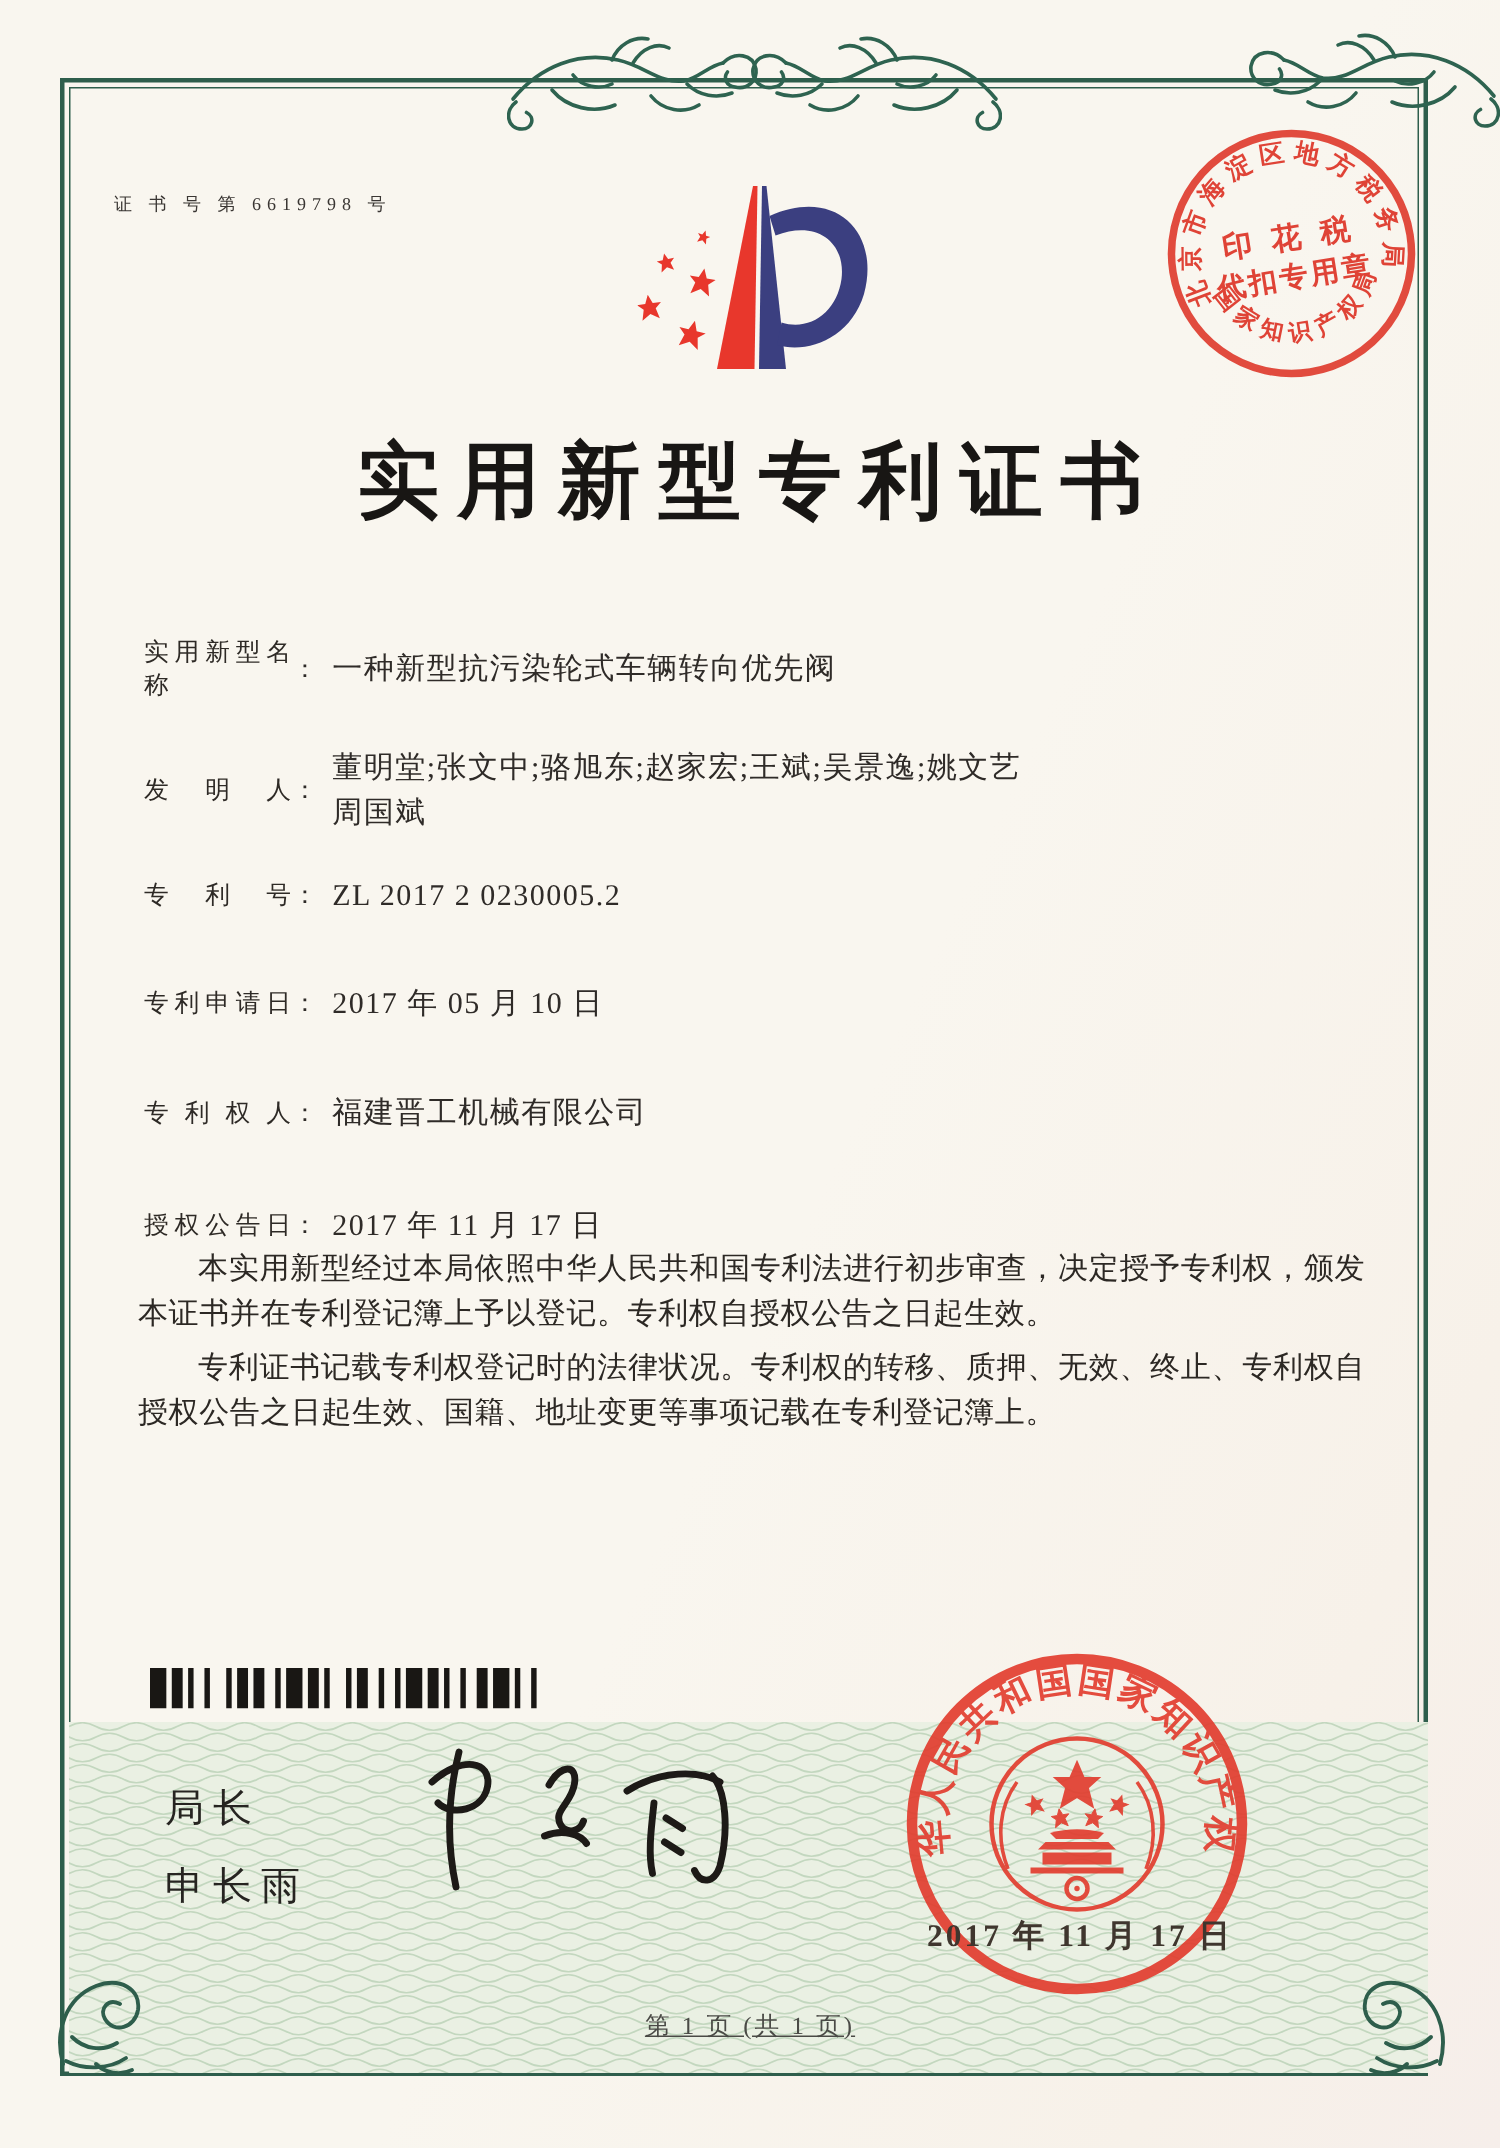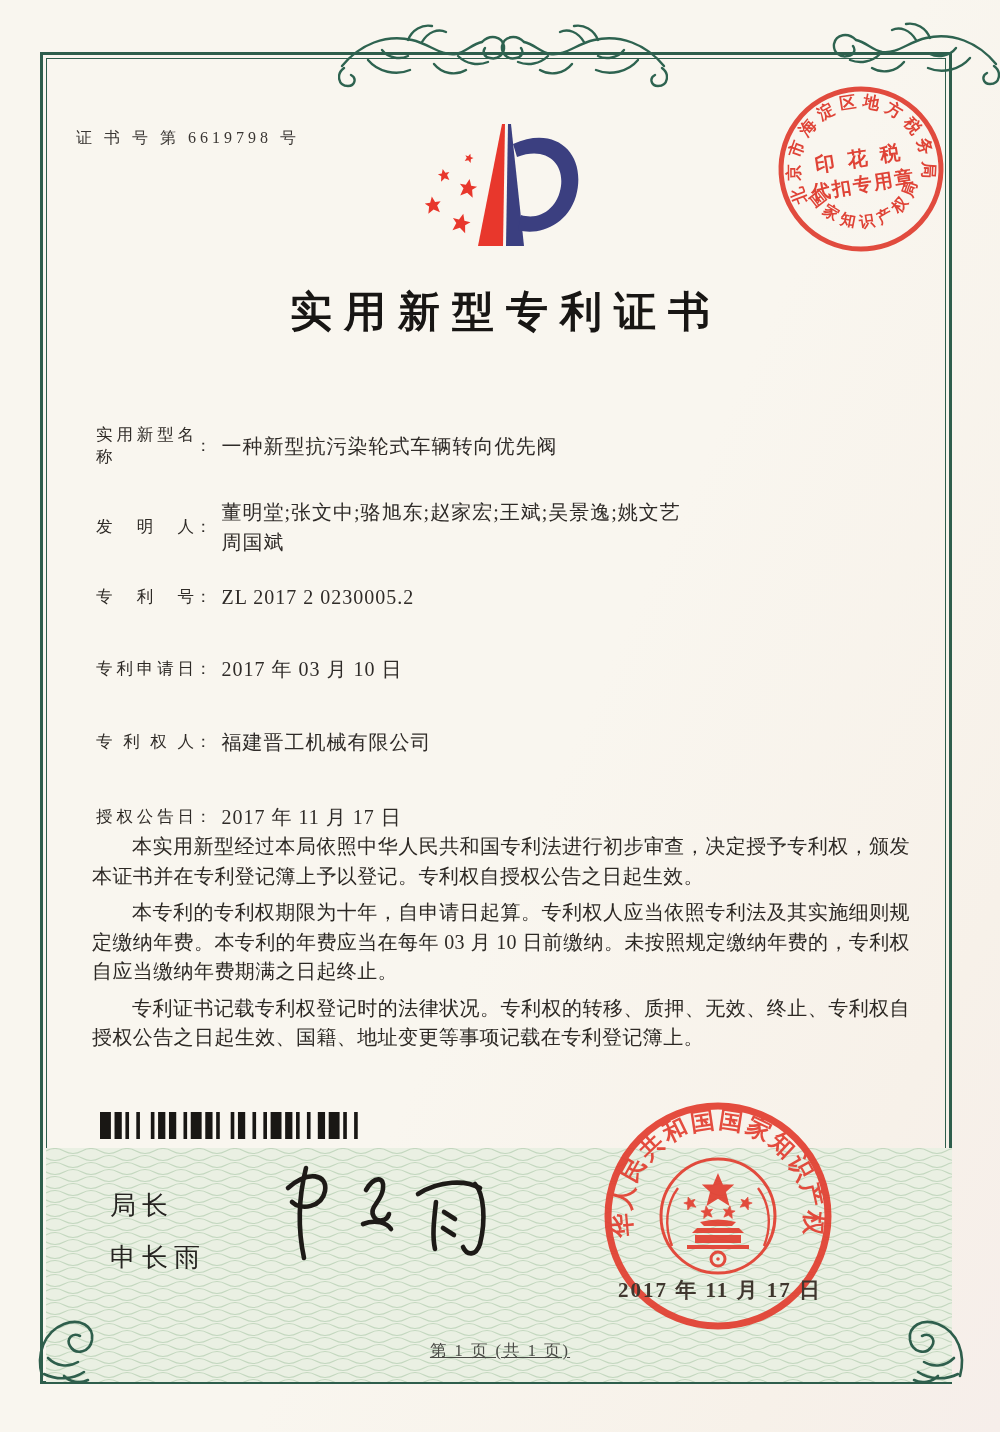--- a/index.html
+++ b/index.html
@@ -6,25 +6,25 @@
   body{background:#e9e6df;font-family:"Liberation Serif","DejaVu Serif",serif;}
   #page{position:relative;width:1000px;height:1432px;margin:0 auto;overflow:hidden;
         background:linear-gradient(115deg,#f9f6ef 55%,#f7f1e9 85%,#f6eeea);color:#2f2b28;}
 
   
   .frame{position:absolute;left:40px;top:52px;width:912px;height:1332px;
          border:3.5px solid #2e5e4c;box-sizing:border-box;}
   .frame-inner{position:absolute;inset:3px;border:1.5px solid #2e5e4c;}
 
   
-  .certno{position:absolute;left:76px;top:128px;font-size:16px;letter-spacing:4px;color:#3a3633;}
+  .certno{position:absolute;left:76px;top:128px;font-size:12px;letter-spacing:4px;color:#3a3633;}
 
   
   .title{position:absolute;left:0;top:284px;width:100%;text-align:center;
-         font-size:42px;font-weight:700;letter-spacing:12px;text-indent:12px;color:#181614;}
+         font-size:55px;font-weight:700;letter-spacing:12px;text-indent:12px;color:#181614;}
 
   
   .row{position:absolute;left:96px;display:flex;align-items:center;width:800px;}
   .lbl{display:inline-block;width:98px;font-size:16.5px;color:#2e2a26;
        text-align:justify;text-align-last:justify;}
   .colon{font-size:16.5px;margin:0 10px 0 1px;}
   .val{font-size:20px;letter-spacing:1px;white-space:pre-line;line-height:30px;}
 
   
   .paras{position:absolute;left:92px;top:832px;width:818px;}
@@ -201,36 +201,35 @@
 周国斌</span>
   </div>
   <div class="row" style="top:582px">
     <span class="lbl">专利号</span>
       <span class="colon">：</span>
     <span class="val">ZL 2017 2 0230005.2</span>
   </div>
   <div class="row" style="top:654px">
     <span class="lbl">专利申请日</span>
       <span class="colon">：</span>
-    <span class="val">2017 年 03 月 10 日</span>
+    <span class="val">2017 年 05 月 10 日</span>
   </div>
   <div class="row" style="top:727px">
     <span class="lbl">专利权人</span>
       <span class="colon">：</span>
     <span class="val">福建晋工机械有限公司</span>
   </div>
   <div class="row" style="top:802px">
     <span class="lbl">授权公告日</span>
       <span class="colon">：</span>
     <span class="val">2017 年 11 月 17 日</span>
   </div>
 
   <div class="paras">
     <p>本实用新型经过本局依照中华人民共和国专利法进行初步审查，决定授予专利权，颁发本证书并在专利登记簿上予以登记。专利权自授权公告之日起生效。</p>
-    <p>本专利的专利权期限为十年，自申请日起算。专利权人应当依照专利法及其实施细则规定缴纳年费。本专利的年费应当在每年 03 月 10 日前缴纳。未按照规定缴纳年费的，专利权自应当缴纳年费期满之日起终止。</p>
     <p>专利证书记载专利权登记时的法律状况。专利权的转移、质押、无效、终止、专利权自授权公告之日起生效、国籍、地址变更等事项记载在专利登记簿上。</p>
   </div>
 
   <svg id="barcode" class="barcode" width="265" height="27" preserveAspectRatio="none" viewBox="0 0 146 27">
       <rect x="0" y="0" width="6" height="27" fill="#191714"></rect>
       <rect x="8" y="0" width="4" height="27" fill="#191714"></rect>
       <rect x="14" y="0" width="2" height="27" fill="#191714"></rect>
       <rect x="20" y="0" width="2" height="27" fill="#191714"></rect>
       <rect x="28" y="0" width="2" height="27" fill="#191714"></rect>
       <rect x="32" y="0" width="4" height="27" fill="#191714"></rect>

